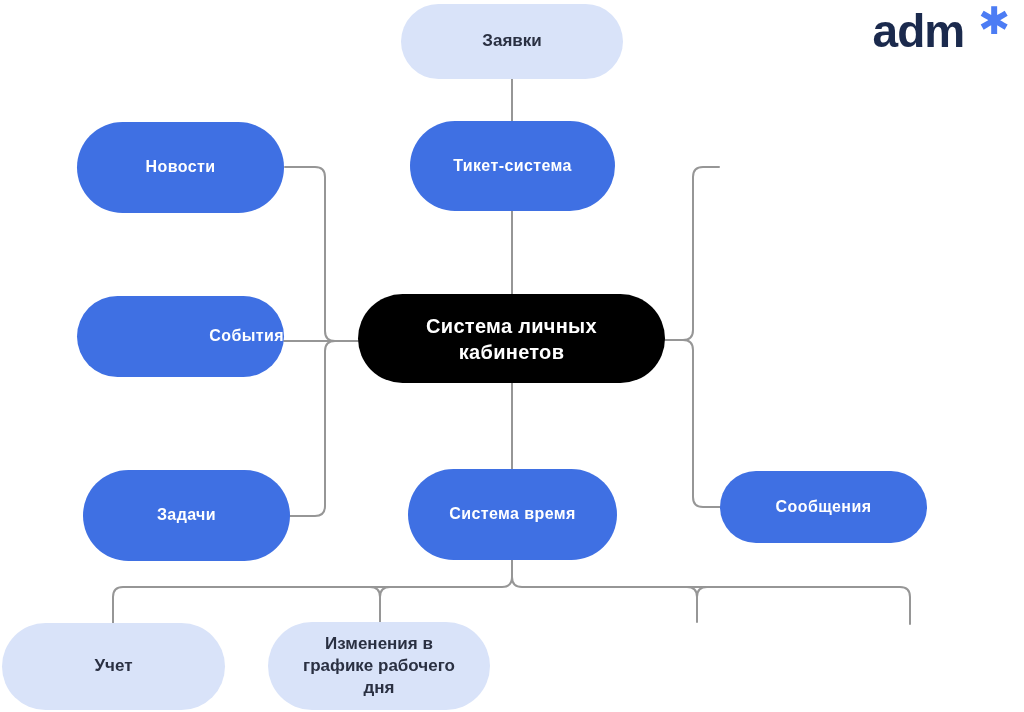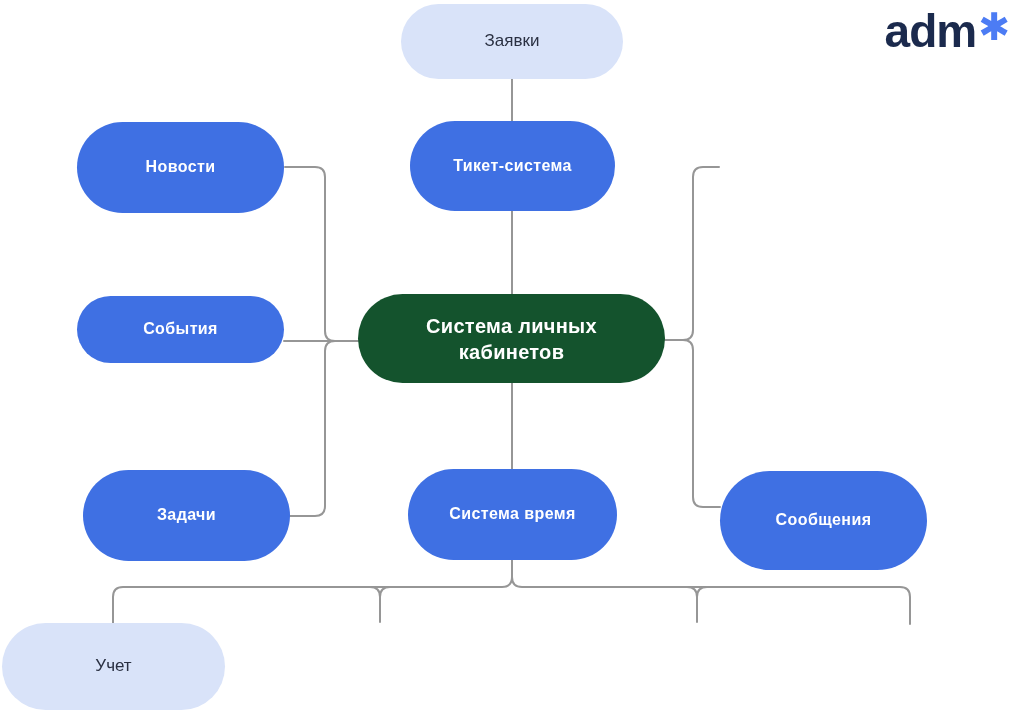--- a/index.html
+++ b/index.html
@@ -34,41 +34,42 @@
   }
   .node .node-label { line-height: 1.3; display: block; }
   .node.primary {
     background: #3F70E3;
     color: #ffffff;
     font-weight: bold;
     font-size: 16px;
     letter-spacing: 0.4px;
   }
   .node.dark {
-    background: #14532d;
+    background: #000000;
     color: #ffffff;
     font-weight: bold;
     font-size: 20px;
     letter-spacing: 0.3px;
   }
   .node.dark .node-label { max-width: 235px; }
   .node.light {
     background: #D9E3F9;
     color: #2A3042;
     font-size: 17px;
     font-weight: 400;
   }
-  .node.light .node-label { padding: 0 24px; }
+  .node.light .node-label { padding: 0 24px; font-weight: bold; }
   .logo {
     position: absolute;
     top: 6px;
     right: 14px;
     display: flex;
-    align-items: center;
+    align-items: flex-start;
     user-select: none;
+    gap: 12px;
   }
   .logo-text {
     font-size: 46px;
     font-weight: bold;
     color: #1B2A4D;
     letter-spacing: -1px;
     line-height: 1.1;
   }
   .logo-star {
     font-size: 38px;
@@ -111,45 +112,48 @@
   </div>
 
   <div class="node primary" style="left:410px; top:121px; width:205px; height:90px;">
     <span class="node-label">Тикет-система</span>
   </div>
 
   <div class="node primary" style="left:77px; top:122px; width:207px; height:91px;">
     <span class="node-label">Новости</span>
   </div>
 
-  <div class="node primary" style="left:77px; top:296px; width:207px; height:67px;">
+  <div class="node primary" style="left:77px; top:296px; width:207px; height:81px;justify-content:flex-end;">
     <span class="node-label">События</span>
   </div>
 
   <div class="node primary" style="left:83px; top:470px; width:207px; height:91px;">
     <span class="node-label">Задачи</span>
   </div>
 
 
-  <div class="node primary" style="left:720px; top:471px; width:207px; height:99px;">
+  <div class="node primary" style="left:720px; top:471px; width:207px; height:72px;">
     <span class="node-label">Сообщения</span>
   </div>
 
   <div class="node dark" style="left:358px; top:294px; width:307px; height:89px;">
     <span class="node-label">Система личных кабинетов</span>
   </div>
 
   <div class="node primary" style="left:408px; top:469px; width:209px; height:91px;">
     <span class="node-label">Система время</span>
   </div>
 
   <div class="node light" style="left:2px; top:623px; width:223px; height:87px;">
     <span class="node-label">Учет</span>
   </div>
 
+  <div class="node light" style="left:268px; top:622px; width:222px; height:88px;">
+    <span class="node-label">Изменения в графике рабочего дня</span>
+  </div>
 
 
 
   <div class="logo">
     <span class="logo-text">adm</span>
     <span class="logo-star">✱</span>
   </div>
 
 </div>
 

